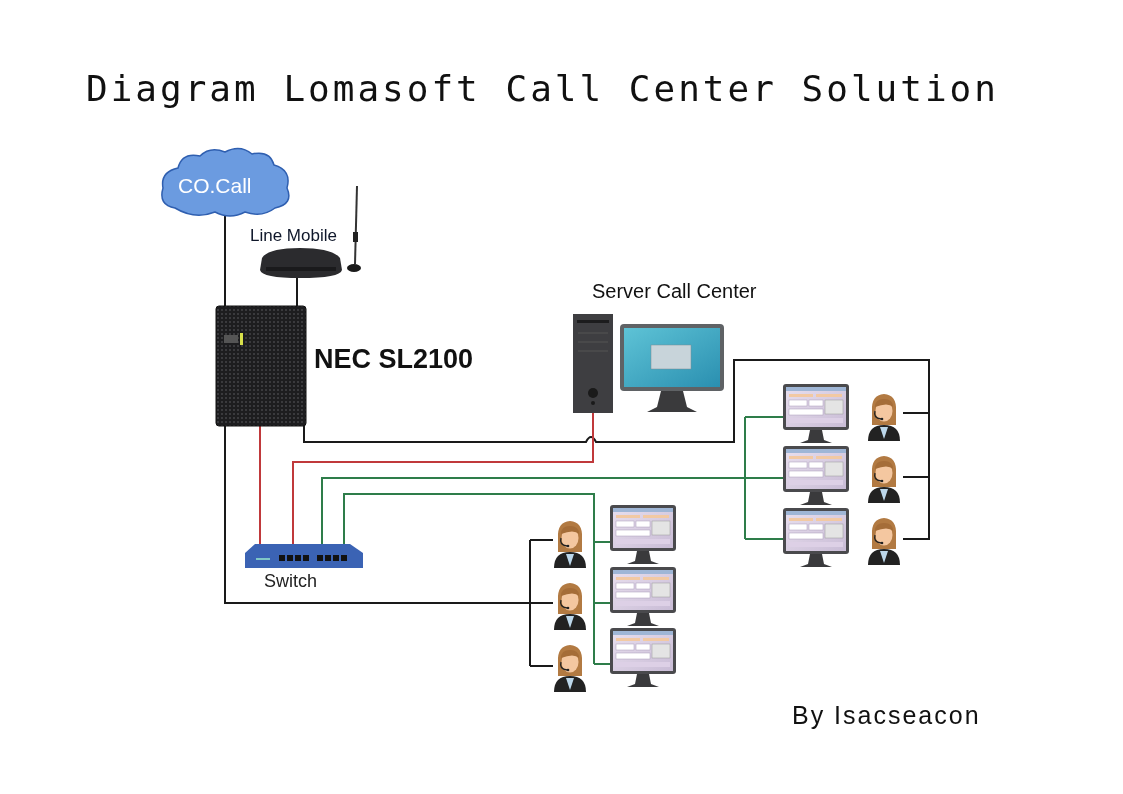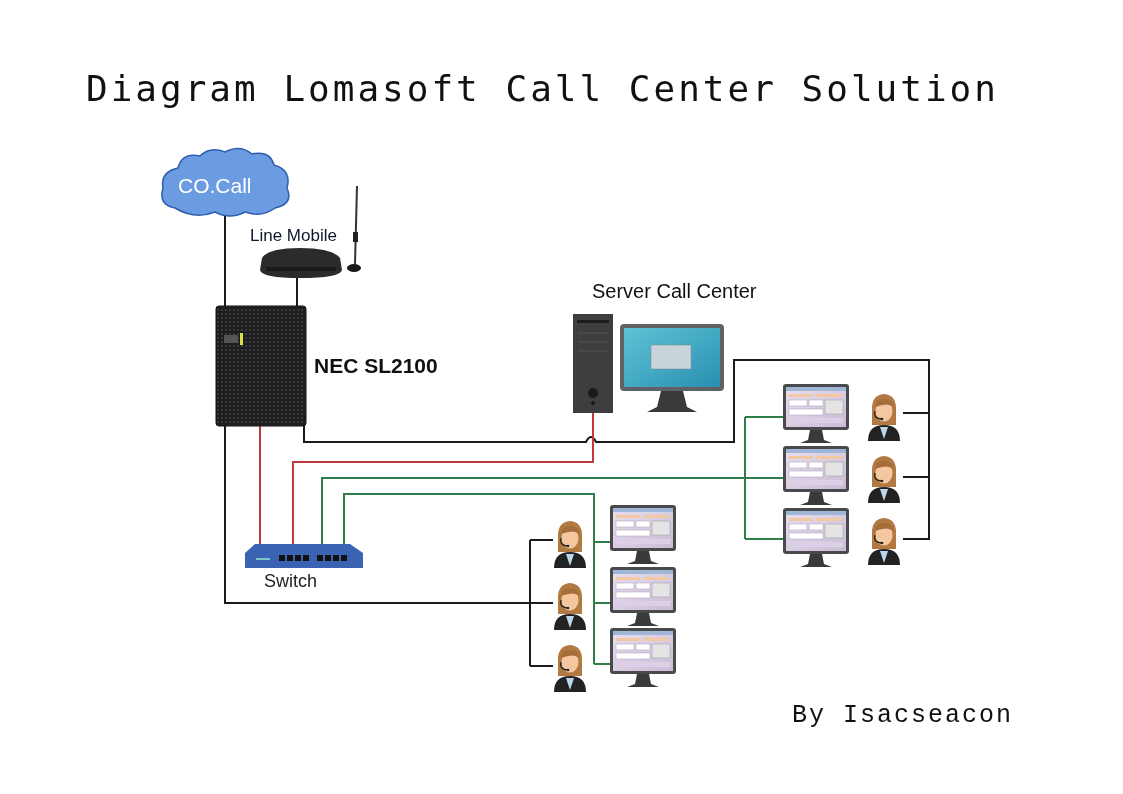--- a/index.html
+++ b/index.html
@@ -1,21 +1,21 @@
 <!DOCTYPE html>
 <html><head>
 <meta charset="utf-8">
 <style>
   html, body { margin:0; padding:0; background:#ffffff; }
   body { width:1123px; height:794px; position:relative; overflow:hidden; font-family:"Liberation Sans", sans-serif; }
   #stage { position:absolute; left:0; top:0; width:1123px; height:794px; }
   .title { position:absolute; left:86px; top:68px; font-family:"DejaVu Sans Mono", monospace; font-size:36px; letter-spacing:3px; color:#111; white-space:nowrap; }
-  .credit { position:absolute; left:792px; top:701px; font-family:Liberation Mono, monospace; font-size:25px; letter-spacing:2px; color:#111; white-space:nowrap; }
+  .credit { position:absolute; left:792px; top:701px; font-family:Liberation Sans, sans-serif; font-size:25px; letter-spacing:2px; color:#111; white-space:nowrap; }
   .lbl { position:absolute; white-space:nowrap; color:#111; }
-  .lbl-pbx { left:314px; top:344px; font-size:21px; font-weight:bold;margin-top:10px; }
+  .lbl-pbx { left:314px; top:344px; font-size:27px; font-weight:bold; }
   .lbl-server { left:561px; top:280px; font-size:20px;margin-left:31px; }
   .lbl-mobile { left:250px; top:226px; font-size:17px; color:#0f172a; }
   .lbl-switch { left:264px; top:571px; font-size:18px; color:#222; }
   .lbl-cloud { left:178px; top:174px; font-size:21px; color:#fff; }
 </style>
 </head>
 <body>
 
 <div id="stage">
 <svg width="1123" height="794" viewBox="0 0 1123 794" xmlns="http://www.w3.org/2000/svg">

